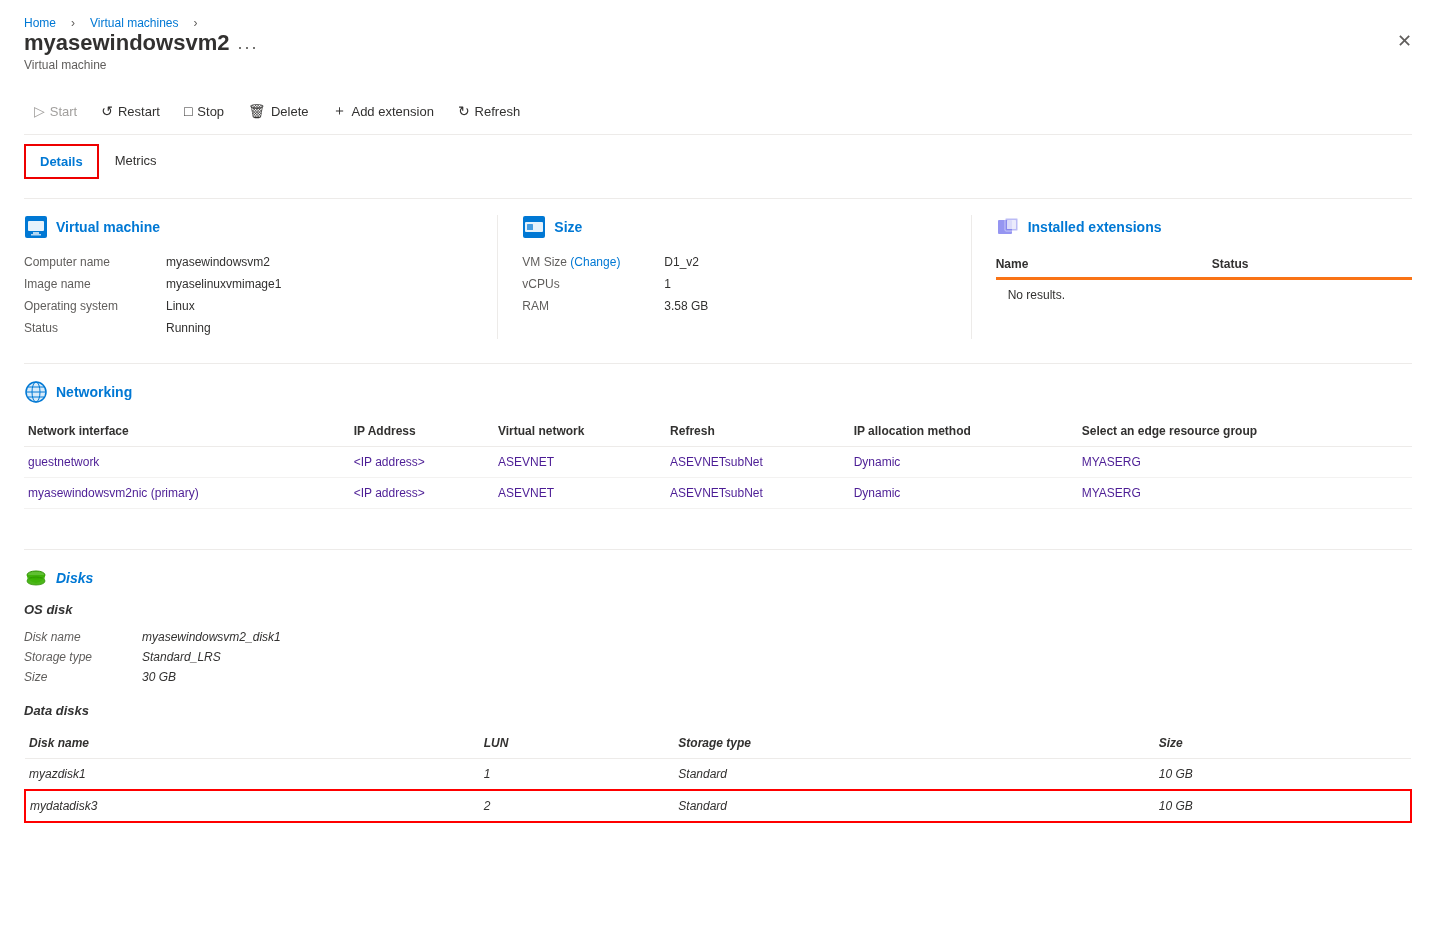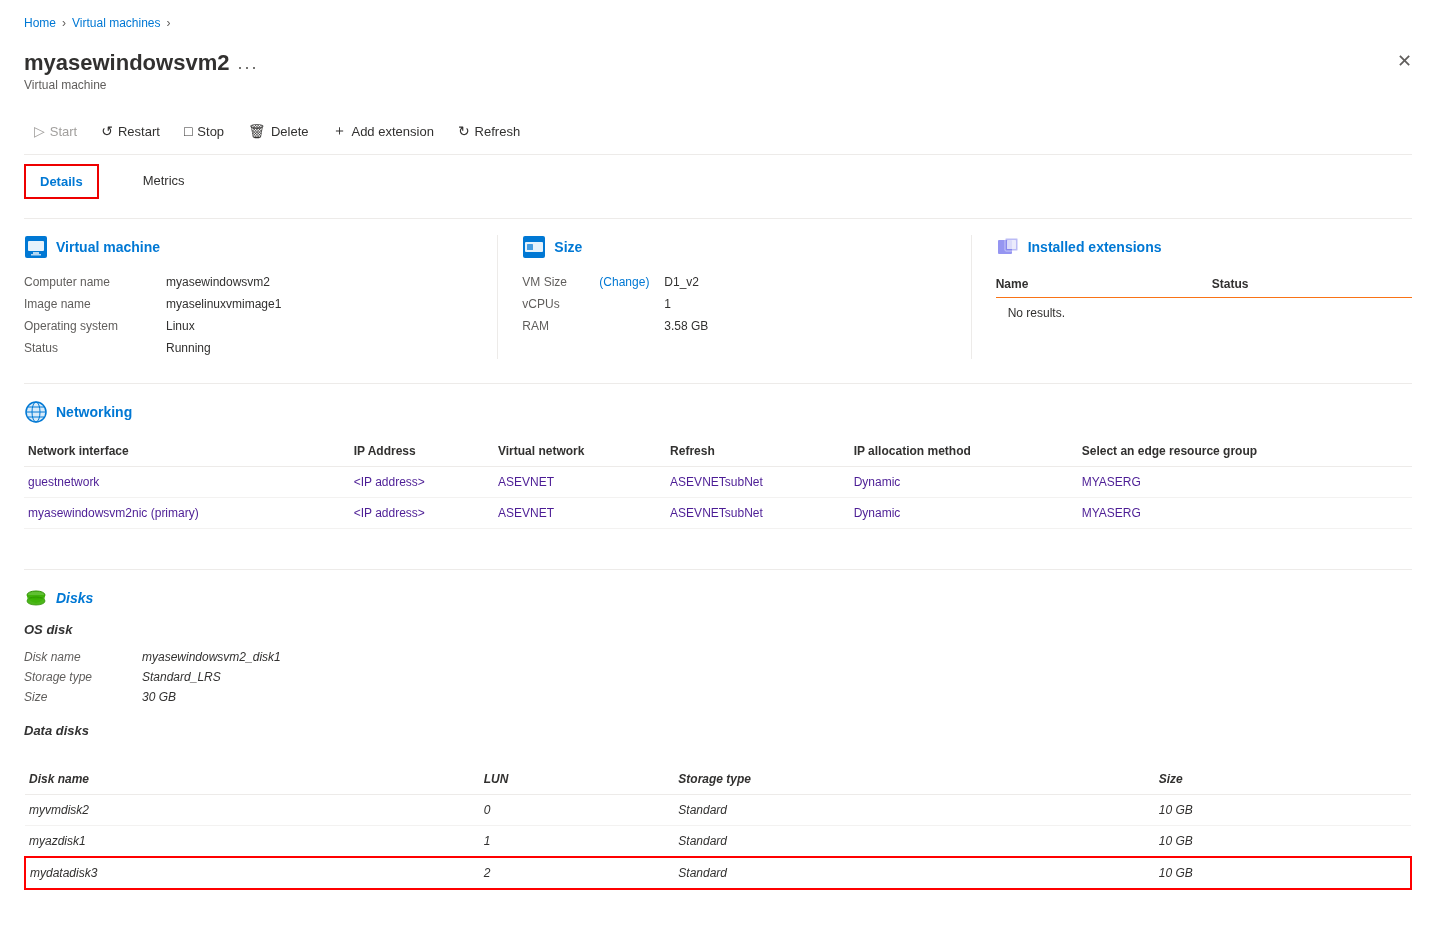--- a/index.html
+++ b/index.html
@@ -1,66 +1,66 @@
 <!DOCTYPE html>
 <html><head>
   <meta charset="utf-8">
   <style>
     * { box-sizing: border-box; margin: 0; padding: 0; }
     body { font-family: 'Segoe UI', Arial, sans-serif; font-size: 13px; color: #333; background: #fff; }
     
     .page { padding: 16px 24px; max-width: 1436px; }
     
-    .breadcrumb { display: flex; align-items: center; gap: 6px; font-size: 12px; color: #0078d4; margin-bottom: 20px; }
+    .breadcrumb { display: flex; align-items: center; gap: 15px; font-size: 12px; color: #0078d4; margin-bottom: 0; }
     .breadcrumb span { color: #605e5c; }
     .breadcrumb a { color: #0078d4; text-decoration: none; }
     .breadcrumb-sep { color: #605e5c; }
     
     .vm-header { display: flex; align-items: flex-start; justify-content: space-between; margin-bottom: 16px; }
     .vm-title-area { display: flex; flex-direction: column; }
     .vm-title-row { display: flex; align-items: center; gap: 8px; }
     .vm-title { font-size: 22px; font-weight: 600; color: #323130; }
     .vm-more { font-size: 18px; color: #605e5c; cursor: pointer; letter-spacing: 2px; }
     .vm-subtitle { font-size: 12px; color: #605e5c; margin-top: 2px; }
     .close-btn { font-size: 18px; color: #605e5c; cursor: pointer; background: none; border: none; }
     
     .toolbar { display: flex; align-items: center; gap: 4px; padding: 8px 0; border-bottom: 1px solid #edebe9; margin-bottom: 0; }
     .toolbar-btn { display: flex; align-items: center; gap: 5px; padding: 6px 10px; background: none; border: none; color: #323130; cursor: pointer; font-size: 13px; border-radius: 2px; }
     .toolbar-btn .icon { font-size: 14px; }
     .toolbar-btn.disabled { color: #a19f9d; cursor: default; }
     
-    .tabs { display: flex; border-bottom: 1px solid #edebe9; margin-bottom: 20px; gap: 28px; }
+    .tabs { display: flex; border-bottom: 1px solid #edebe9; margin-bottom: 20px; }
     
     .tab-active-box { padding: 8px 14px; cursor: pointer; font-size: 13px; color: #0078d4; font-weight: 600; border: 2px solid #e00; background: none; position: relative; top: 1px; }
     .tab-inactive { padding: 10px 16px; cursor: pointer; font-size: 13px; color: #323130; background: none; border: none; }
     
     .section-header { display: flex; align-items: center; gap: 8px; margin-bottom: 12px; }
     .section-icon { width: 24px; height: 24px; display: flex; align-items: center; justify-content: center; }
     .section-title { font-size: 14px; font-weight: 600; color: #0078d4; }
     .info-row { display: flex; gap: 12px; padding: 4px 0; }
     .info-label { color: #605e5c; min-width: 130px; font-size: 12px; }
     .info-value { color: #323130; font-size: 12px; }
     
     .ext-table { width: 100%; }
-    .ext-header-row { display: flex; gap: 16px; padding: 6px 0; border-bottom: 1px solid #f97316; }
+    .ext-header-row { display: flex; gap: 16px; padding: 6px 0; border-bottom: 3px solid #f97316; }
     .ext-header-cell { font-weight: 600; font-size: 12px; color: #323130; flex: 1; }
     .ext-no-results { font-size: 12px; color: #323130; padding: 8px 0; margin-left: 12px; }
     
     .net-section { margin-bottom: 40px; }
     .net-table { width: 100%; border-collapse: collapse; }
     .net-table th { text-align: left; font-weight: 600; font-size: 12px; color: #323130; padding: 8px 4px; border-bottom: 1px solid #edebe9; }
     .net-table td { font-size: 12px; color: #4c1d95; padding: 8px 4px; border-bottom: 1px solid #f3f2f1; }
     
     .disk-section { margin-bottom: 24px; font-style: italic; }
     .disk-sub-header { font-weight: 600; font-size: 13px; margin-bottom: 10px; }
     .disk-info-row { display: flex; gap: 8px; padding: 3px 0; }
     .disk-label { color: #605e5c; min-width: 110px; font-size: 12px; }
     .disk-value { color: #323130; font-size: 12px; }
     
-    .data-disks-header { font-weight: 600; font-size: 13px; margin: 16px 0 26px 0; }
+    .data-disks-header { font-weight: 600; font-size: 13px; margin: 16px 0 10px 0; }
     .data-table { width: 100%; border-collapse: collapse; }
     .data-table th { text-align: left; font-weight: 600; font-size: 12px; color: #323130; padding: 8px 4px; border-bottom: 1px solid #edebe9; }
     .data-table td { font-size: 12px; color: #323130; padding: 8px 4px; border-bottom: 1px solid #f3f2f1; }
     
     .divider { border: none; border-top: 1px solid #edebe9; margin: 8px 0 16px 0; }
 
     .top-three { display: grid; grid-template-columns: 1fr 1fr 1fr; gap: 32px; margin-bottom: 24px; }
     .col-divider { border-left: 1px solid #edebe9; padding-left: 24px; }
   </style>
 </head>
@@ -159,21 +159,21 @@
           <svg width="22" height="22" viewBox="0 0 22 22" fill="none">
             <rect width="22" height="22" rx="2" fill="#0078d4"></rect>
             <rect x="2" y="6" width="18" height="10" rx="1" fill="white" opacity="0.9"></rect>
             <rect x="4" y="8" width="6" height="6" rx="0.5" fill="#0078d4" opacity="0.7"></rect>
           </svg>
         </div>
         <span class="section-title">Size</span>
       </div>
       <div>
         <div class="info-row">
-          <span class="info-label">VM Size <span class="link" style="color:#0078d4;cursor:pointer;margin-left:29px;">(Change)</span></span>
+          <span class="info-label">VM Size <span class="link" style="color:#0078d4;cursor:pointer;">(Change)</span></span>
           <span class="info-value">D1_v2</span>
         </div>
         <div class="info-row">
           <span class="info-label">vCPUs</span>
           <span class="info-value">1</span>
         </div>
         <div class="info-row">
           <span class="info-label">RAM</span>
           <span class="info-value">3.58 GB</span>
         </div>
@@ -285,26 +285,20 @@
       <thead>
         <tr>
           <th>Disk name</th>
           <th>LUN</th>
           <th>Storage type</th>
           <th>Size</th>
         </tr>
       </thead>
       <tbody>
         <tr>
-          <td>myvmdisk2</td>
-          <td>0</td>
-          <td>Standard</td>
-          <td>10 GB</td>
-        </tr>
-        <tr>
           <td>myazdisk1</td>
           <td>1</td>
           <td>Standard</td>
           <td>10 GB</td>
         </tr>
         <tr style="outline: 2px solid red; outline-offset: -1px;">
           <td style="border-top: 2px solid red; border-bottom: 2px solid red; border-left: 2px solid red;">mydatadisk3</td>
           <td style="border-top: 2px solid red; border-bottom: 2px solid red;">2</td>
           <td style="border-top: 2px solid red; border-bottom: 2px solid red;">Standard</td>
           <td style="border-top: 2px solid red; border-bottom: 2px solid red; border-right: 2px solid red;">10 GB</td>

